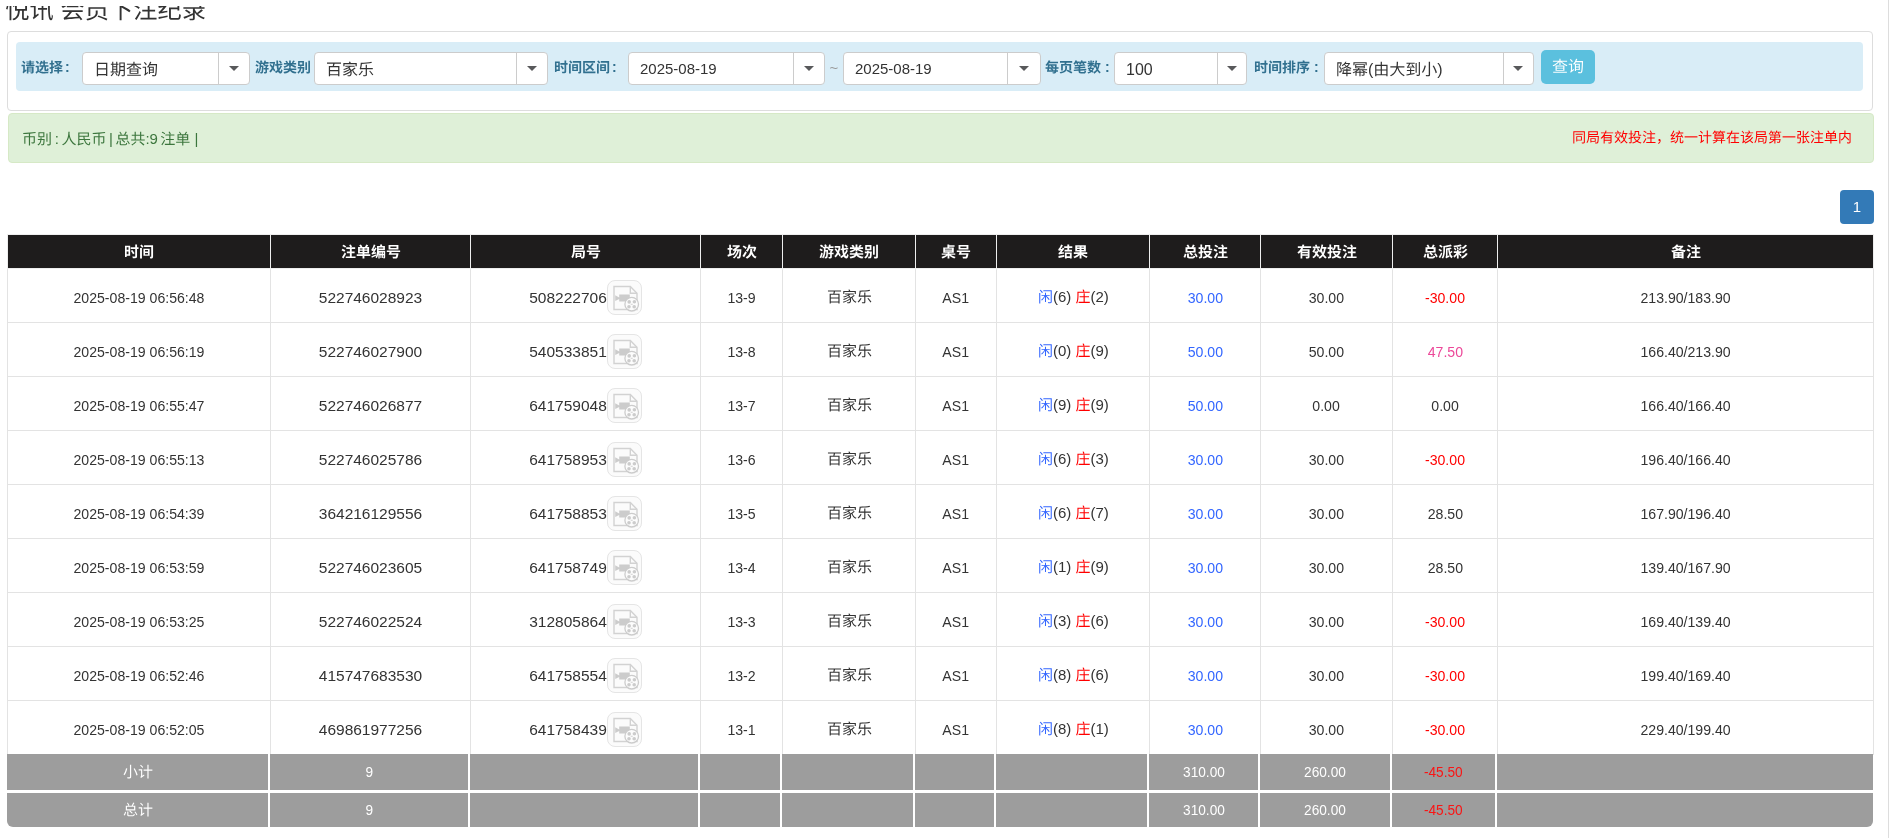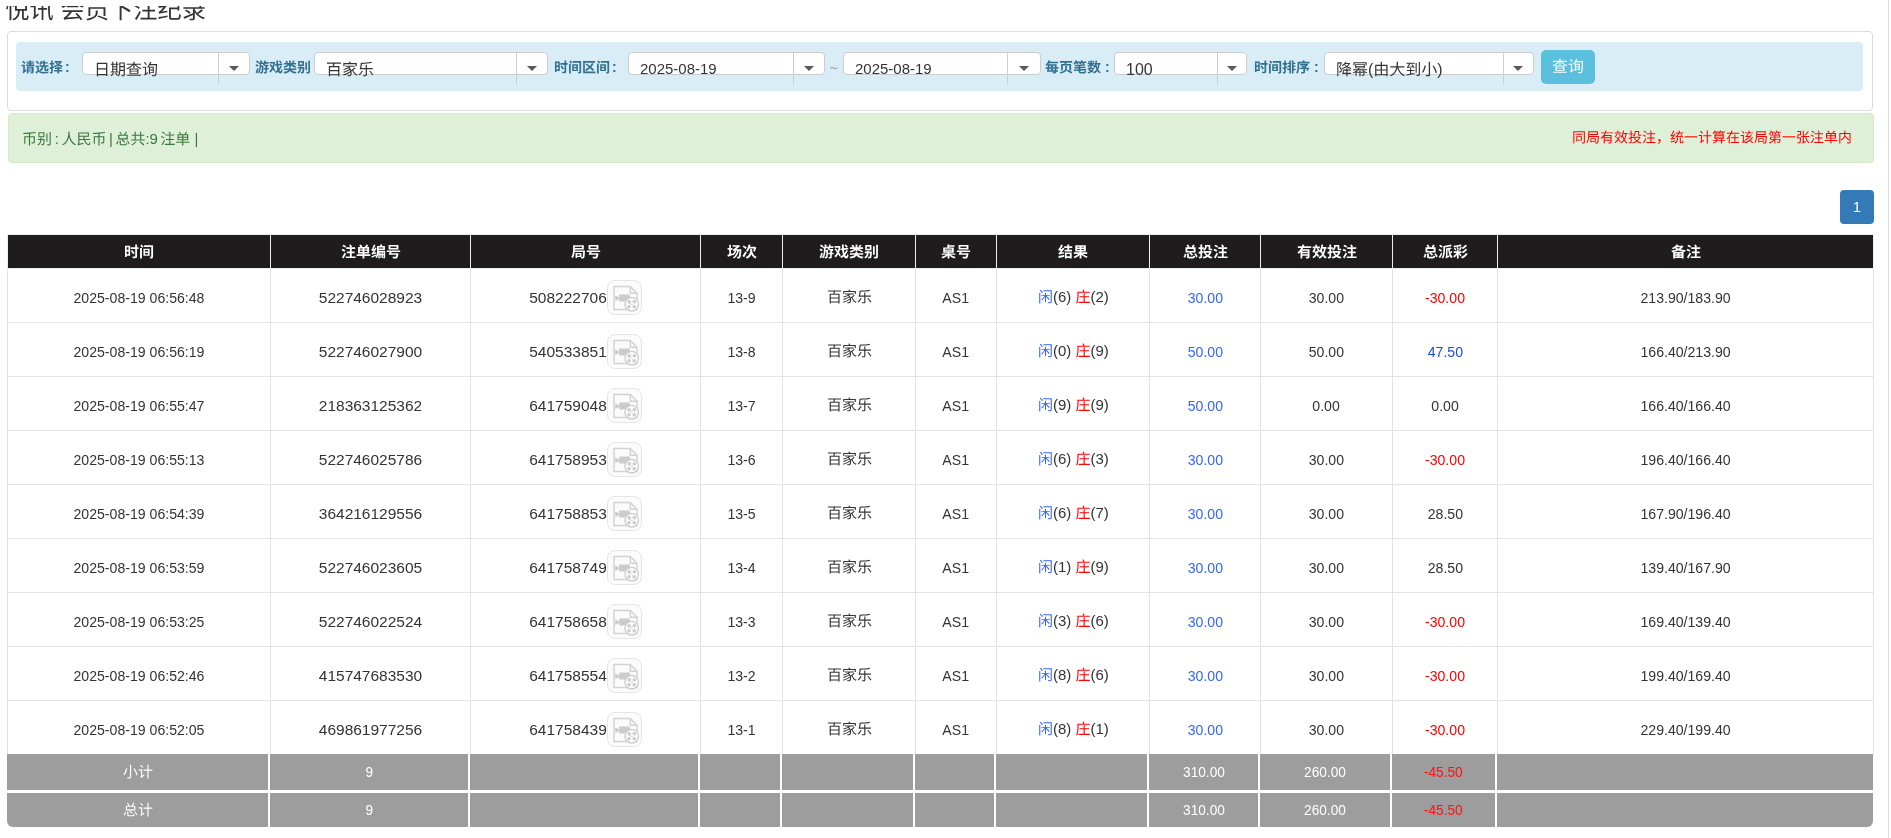--- a/index.html
+++ b/index.html
@@ -1,15 +1,15 @@
 <!DOCTYPE html>
 <html><head><meta charset="utf-8"><title>records</title><style>
 html,body{margin:0;padding:0;background:#fff;font-family:"Liberation Sans",sans-serif;}
 body{width:1891px;height:838px;position:relative;overflow:hidden;}
-.sel{position:absolute;top:52px;height:23px;background:#fff;border:1px solid #ccc;border-radius:4px;box-sizing:border-box}
+.sel{position:absolute;top:52px;height:33px;background:#fff;border:1px solid #ccc;border-radius:4px;box-sizing:border-box}
 .seldiv{position:absolute;top:0;width:1px;height:31px;background:#ccc}
 .vbtn{display:inline-block;width:35px;height:35px;border:1px solid #e5e5e5;border-radius:8px;background:#fbfbfb;box-sizing:border-box}
 .tb{border-collapse:collapse;table-layout:fixed;width:1866px;font-size:15.5px;color:#333}
 .tb td,.tb th{padding:0;text-align:center;vertical-align:middle;overflow:hidden}
 .tb th{border:1px solid #eee;background:#1e1c1c;height:33px}
 .tb th svg{display:inline-block;vertical-align:middle}
 .dr td{border:1px solid #e3e3e3;height:49px;padding-top:4px;background:#fff}
 .gcell{display:flex;align-items:center;justify-content:center}
 .sq{display:inline-block;transform:scaleX(.91);transform-origin:50% 50%}
 </style></head><body>
@@ -397,26 +397,26 @@
               <svg width="70.8" height="16.5" viewBox="0 -880 4722 1100" fill="#333" style="overflow:visible">
                 <use href="#c76" x="0" fill="#36f"></use>
                 <text x="1000" y="0" font-size="1000" font-family="Liberation Sans, sans-serif" xml:space="preserve">(0) </text>
                 <use href="#c77" x="2500" fill="#f00"></use>
                 <text x="3500" y="0" font-size="1000" font-family="Liberation Sans, sans-serif" xml:space="preserve">(9)</text>
               </svg>
             </div>
           </td>
           <td style="color:#36f"><span class="sq">50.00</span></td>
           <td><span class="sq">50.00</span></td>
-          <td style="color:#1d4ed8"><span class="sq">47.50</span></td>
+          <td style="color:#ec4899"><span class="sq">47.50</span></td>
           <td><span class="sq">166.40/213.90</span></td>
         </tr>
         <tr class="dr">
           <td><span class="sq">2025-08-19 06:55:47</span></td>
-          <td>218363125362</td>
+          <td>522746026877</td>
           <td>
             <div class="gcell">
               <span>641759048</span>
               <span class="vbtn">
                 <svg width="35" height="35" viewBox="0 0 35 35" style="display:block">
                   <path d="M6 5.5 H22.3 L29 12.2 V28.5 H6 Z" fill="none" stroke="#d2d2d2" stroke-width="1.4"></path>
                   <path d="M22.3 5.5 V12.2 H29" fill="none" stroke="#d2d2d2" stroke-width="1.4"></path>
                   <path d="M7.2 14.2 L11.2 16.4 V13.6 H21.8 V20.6 H11.2 V17.9 L7.2 20.1 Z" fill="#ccc"></path>
                   <circle cx="23.7" cy="23.2" r="6.8" fill="#fcfcfc" stroke="#ccc" stroke-width="1.3"></circle>
                   <circle cx="21.2" cy="20.9" r="1.8" fill="#ccc"></circle>
@@ -593,21 +593,21 @@
           <td style="color:#36f"><span class="sq">30.00</span></td>
           <td><span class="sq">30.00</span></td>
           <td style="color:#333"><span class="sq">28.50</span></td>
           <td><span class="sq">139.40/167.90</span></td>
         </tr>
         <tr class="dr">
           <td><span class="sq">2025-08-19 06:53:25</span></td>
           <td>522746022524</td>
           <td>
             <div class="gcell">
-              <span>641758658</span>
+              <span>312805864</span>
               <span class="vbtn">
                 <svg width="35" height="35" viewBox="0 0 35 35" style="display:block">
                   <path d="M6 5.5 H22.3 L29 12.2 V28.5 H6 Z" fill="none" stroke="#d2d2d2" stroke-width="1.4"></path>
                   <path d="M22.3 5.5 V12.2 H29" fill="none" stroke="#d2d2d2" stroke-width="1.4"></path>
                   <path d="M7.2 14.2 L11.2 16.4 V13.6 H21.8 V20.6 H11.2 V17.9 L7.2 20.1 Z" fill="#ccc"></path>
                   <circle cx="23.7" cy="23.2" r="6.8" fill="#fcfcfc" stroke="#ccc" stroke-width="1.3"></circle>
                   <circle cx="21.2" cy="20.9" r="1.8" fill="#ccc"></circle>
                   <circle cx="26.4" cy="20.7" r="1.8" fill="#ccc"></circle>
                   <circle cx="21.0" cy="25.8" r="1.8" fill="#ccc"></circle>
                   <circle cx="26.2" cy="25.7" r="1.8" fill="#ccc"></circle>

